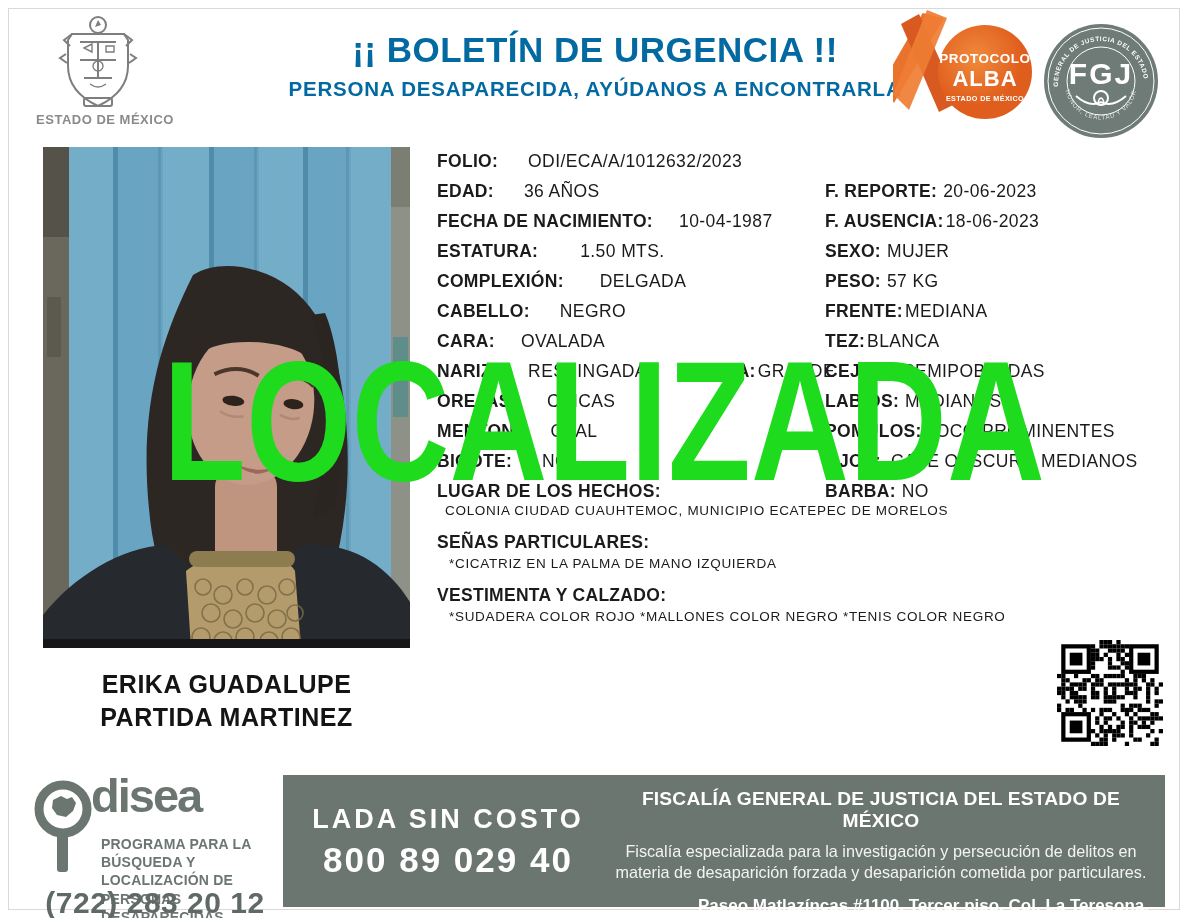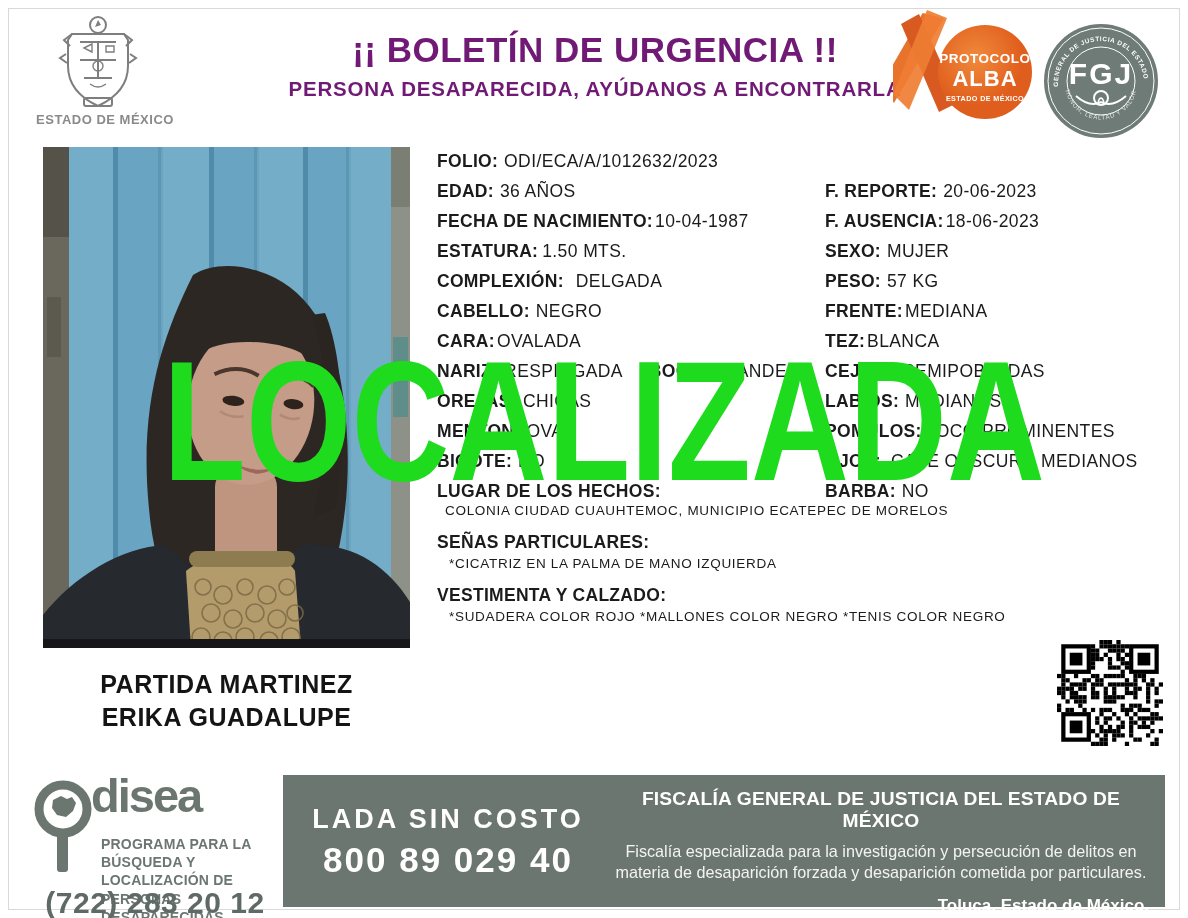--- a/index.html
+++ b/index.html
@@ -4,35 +4,35 @@
 <style>
   html,body{margin:0;padding:0;background:#fff;}
   .page{position:relative;width:1188px;height:918px;background:#fff;overflow:hidden;
         font-family:"Liberation Sans", sans-serif;color:#1b1b1b;}
   .frame{position:absolute;inset:8px;border:1px solid #d9d9d9;pointer-events:none;}
 
   
   .edomex{position:absolute;left:50px;top:14px;}
   .edomex-label{position:absolute;left:20px;top:112px;width:170px;text-align:center;
         font-size:13px;font-weight:700;color:#8a8a8a;letter-spacing:.5px;}
-  .titleblock{position:absolute;left:205px;top:30px;width:780px;text-align:center;color:#701a75;}
+  .titleblock{position:absolute;left:205px;top:30px;width:780px;text-align:center;color:#0369a1;}
   .title{font-size:35px;font-weight:700;letter-spacing:.5px;}
   .subtitle{font-size:20.5px;font-weight:700;letter-spacing:.8px;margin-top:7px;}
   .alba{position:absolute;left:893px;top:10px;}
   .fgj{position:absolute;left:1042px;top:22px;}
 
   
   .photo{position:absolute;left:43px;top:147px;width:367px;height:501px;}
   .name{position:absolute;left:30px;top:668px;width:393px;text-align:center;
         font-size:25px;font-weight:700;color:#141414;letter-spacing:.5px;line-height:1.3;}
 
   
   .fields{position:absolute;left:437px;top:146px;width:740px;font-size:17.5px;}
   .frow{display:flex;height:30px;line-height:30px;white-space:nowrap;}
-  .cl{width:388px;display:flex;}
+  .cl{width:388px;display:flex;gap:24px;}
   .cr{flex:1;display:flex;align-items:center;}
   .fields b{font-weight:700;letter-spacing:.3px;margin-right:6px;}
   .fields span{font-weight:400;letter-spacing:.4px;}
   .pair2{margin-left:26px;display:flex;text-align:center;}
   .small{font-size:13.5px;letter-spacing:.7px;line-height:17px;padding-left:8px;
          margin-top:-4px;white-space:nowrap;}
   .sechead{font-size:17.5px;font-weight:700;letter-spacing:.3px;line-height:22px;}
   .mt10{margin-top:12px;} .mt12{margin-top:12px;}
   .small2{font-size:13.5px;letter-spacing:.7px;line-height:17px;padding-left:12px;margin-top:2px;white-space:nowrap;}
 
@@ -185,22 +185,22 @@
       <circle cx="158" cy="490" r="9"></circle>
         <circle cx="180" cy="494" r="9"></circle>
         <circle cx="202" cy="490" r="9"></circle>
       <circle cx="226" cy="494" r="9"></circle>
         <circle cx="248" cy="490" r="9"></circle>
     </g>
     <rect x="0" y="492" width="367" height="9" fill="#17171a"></rect>
   </svg>
 
   <div class="name">
+    <div>ERIKA GUADALUPE</div>
     <div>PARTIDA MARTINEZ</div>
-    <div>ERIKA GUADALUPE</div>
   </div>
 
   <div class="fields">
     <div class="frow">
         <div class="cl" style="width:740px">
           <b>FOLIO:</b>
           <span>ODI/ECA/A/1012632/2023</span>
         </div>
       </div>
     <div class="frow">
@@ -218,21 +218,21 @@
           <b style="margin-right:2px">FECHA DE NACIMIENTO:</b>
           <span>10-04-1987</span>
         </div>
       <div class="cr">
           <b style="margin-right:2px">F. AUSENCIA:</b>
           <span>18-06-2023</span>
         </div>
     </div>
     <div class="frow">
       <div class="cl">
-          <b style="margin-right:4px">ESTATURA:</b>
+          <b style="margin-right:18px">ESTATURA:</b>
           <span>1.50 MTS.</span>
         </div>
       <div class="cr">
           <b>SEXO:</b>
           <span>MUJER</span>
         </div>
     </div>
     <div class="frow">
       <div class="cl">
           <b style="margin-right:12px">COMPLEXIÓN:</b>
@@ -566,17 +566,18 @@
 
   <div class="footer-dark">
     <div class="lada">
       <div class="lada-1">LADA SIN COSTO</div>
       <div class="lada-2">800 89 029 40</div>
     </div>
     <div class="fisc">
       <div class="fisc-title">FISCALÍA GENERAL DE JUSTICIA DEL ESTADO DE MÉXICO</div>
       <div class="fisc-desc">Fiscalía especializada para la investigación y persecución de delitos en materia de desaparición forzada y desaparición cometida por particulares.</div>
       <div class="fisc-addr">
+        <div>Paseo Matlazíncas #1100, Tercer piso, Col. La Teresona,</div>
         <div>Toluca, Estado de México.</div>
       </div>
     </div>
   </div>
 </div>
 
 </body></html>

